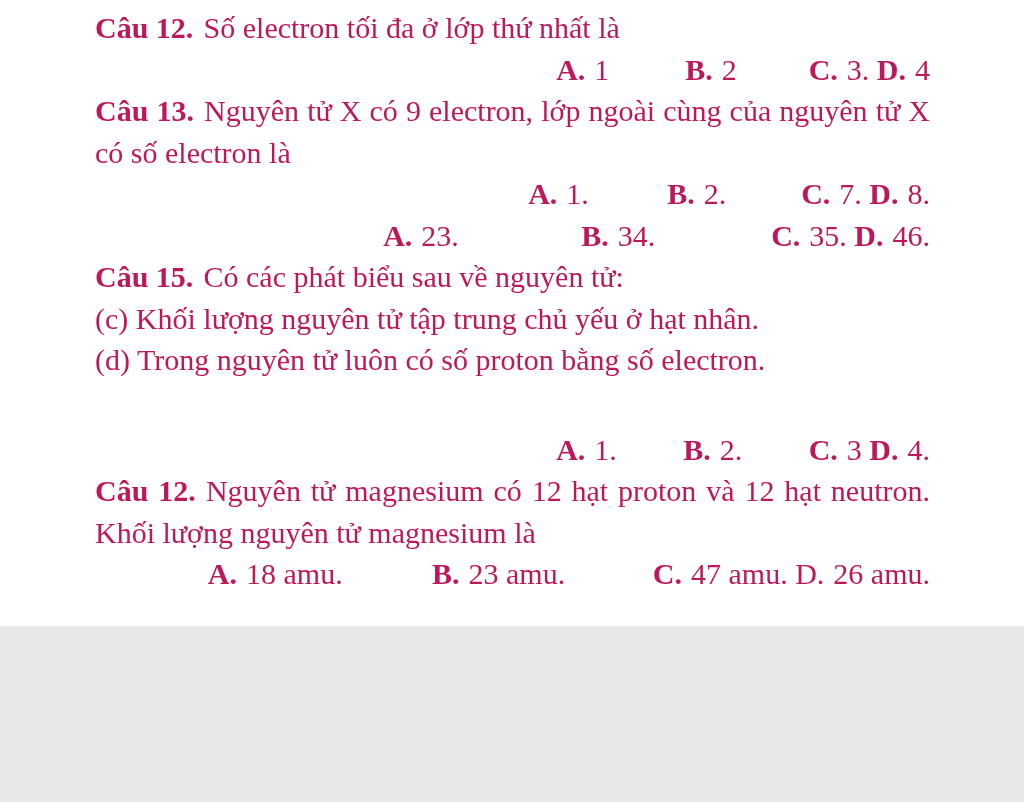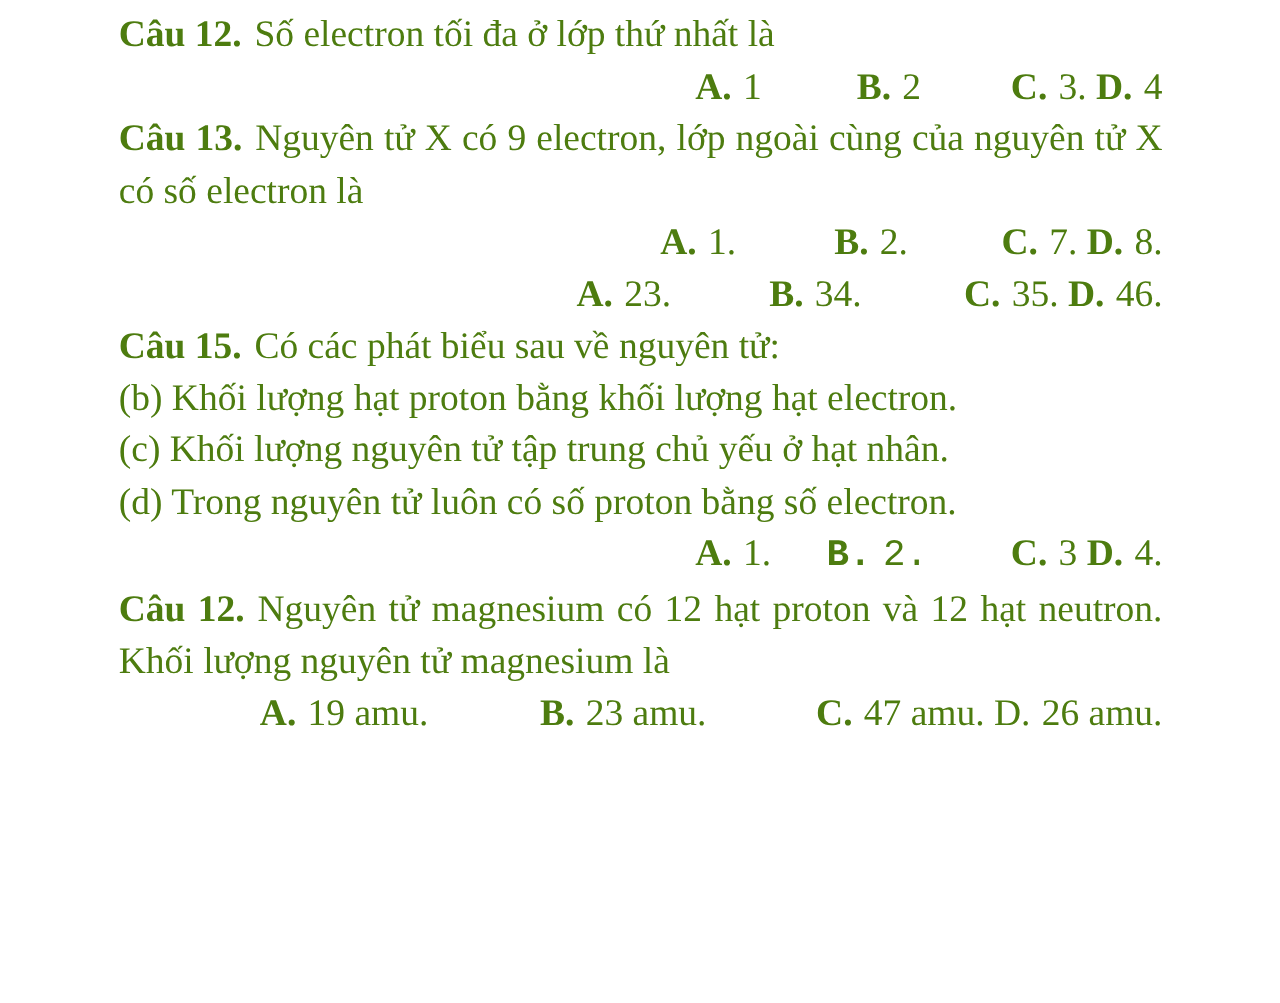--- a/index.html
+++ b/index.html
@@ -1,44 +1,44 @@
 <!DOCTYPE html>
 <html><head>
 <meta charset="utf-8">
 <style>
   html,body{margin:0;padding:0;background:#e8e8e8;}
   .page{
     position:relative;
-    width:1024px;height:802px;
+    width:1024px;height:626px;
     background:#ffffff;
     overflow:hidden;
     font-family:"Liberation Serif","DejaVu Serif",serif;
-    color:#4d7c0f;
+    color:#be185d;
     box-sizing:border-box;
     padding:7px 94px 0 95px;
     font-size:30px;
     line-height:41.5px;
   }
   .page p{margin:0;padding:0;}
   .qlabel{font-weight:bold;margin-right:0.34em;}
   .justify{text-align:justify;}
   .optrow{white-space:nowrap;text-align:right;}
   .opt{display:inline-block;}
   .optlabel{font-weight:bold;margin-right:0.30em;}
   .optlabel.plain{font-weight:400;}
   
   .row-q12 .opt1,.row-q12 .opt2{min-width:120px;}
   .row-q12 .opt3{min-width:125px;}
   .row-q13 .opt1{min-width:127px;}
   .row-q13 .opt2{min-width:130px;}
   .row-q13 .opt3{min-width:128px;}
-  .row-q14 .opt1,.row-q14 .opt2{min-width:145px;}
-  .row-q14 .opt3{min-width:150px;}
-  .row-q15 .opt1{min-width:115px;}
-  .row-q15 .opt2{min-width:118px;font-family:Liberation Mono, monospace;}
+  .row-q14 .opt1,.row-q14 .opt2{min-width:145px;margin-left:44px;}
+  .row-q14 .opt3{min-width:150px;margin-left:34px;}
+  .row-q15 .opt1{min-width:115px;margin-top:48px;}
+  .row-q15 .opt2{min-width:118px;}
   .row-q15 .opt3{min-width:112px;}
   .row-q16 .opt1,.row-q16 .opt2,.row-q16 .opt3{min-width:215px;}
 </style>
 </head>
 <body>
 
 <div class="page">
 
   <p class="q"><b class="qlabel">Câu 12.</b><span>Số electron tối đa ở lớp thứ nhất là</span></p>
   <p class="optrow row-q12">
@@ -57,31 +57,30 @@
   </p>
 
   <p class="optrow row-q14">
     <span class="opt opt1"><span class="optlabel">A.</span><span>23.</span></span>
     <span class="opt opt2"><span class="optlabel">B.</span><span>34.</span></span>
     <span class="opt opt3"><span class="optlabel">C.</span><span>35.</span></span>
     <span class="opt opt4"><span class="optlabel">D.</span><span>46.</span></span>
   </p>
 
   <p class="q"><b class="qlabel">Câu 15.</b><span>Có các phát biểu sau về nguyên tử:</span></p>
-  <p class="statement">(b) Khối lượng hạt proton bằng khối lượng hạt electron.</p>
   <p class="statement">(c) Khối lượng nguyên tử tập trung chủ yếu ở hạt nhân.</p>
   <p class="statement">(d) Trong nguyên tử luôn có số proton bằng số electron.</p>
   <p class="optrow row-q15">
     <span class="opt opt1"><span class="optlabel">A.</span><span>1.</span></span>
     <span class="opt opt2"><span class="optlabel">B.</span><span>2.</span></span>
     <span class="opt opt3"><span class="optlabel">C.</span><span>3</span></span>
     <span class="opt opt4"><span class="optlabel">D.</span><span>4.</span></span>
   </p>
 
   <p class="q justify"><b class="qlabel">Câu 12.</b><span>Nguyên tử magnesium có 12 hạt proton và 12 hạt neutron. Khối lượng nguyên tử magnesium là</span></p>
   <p class="optrow row-q16">
-    <span class="opt opt1"><span class="optlabel">A.</span><span>19 amu.</span></span>
+    <span class="opt opt1"><span class="optlabel">A.</span><span>18 amu.</span></span>
     <span class="opt opt2"><span class="optlabel">B.</span><span>23 amu.</span></span>
     <span class="opt opt3"><span class="optlabel">C.</span><span>47 amu.</span></span>
     <span class="opt opt4"><span class="optlabel plain">D.</span><span>26 amu.</span></span>
   </p>
 
 </div>
 
 </body></html>

